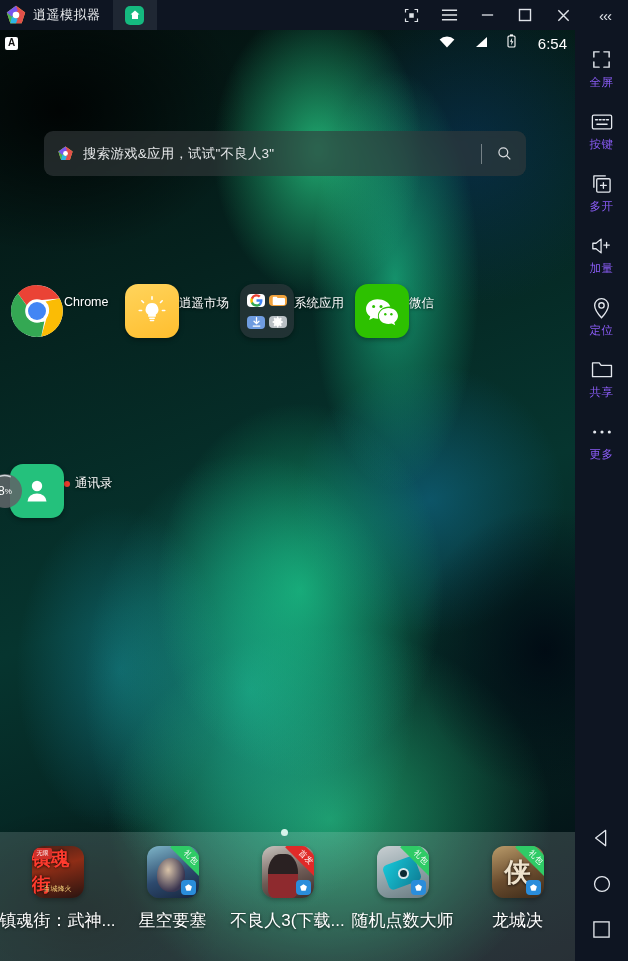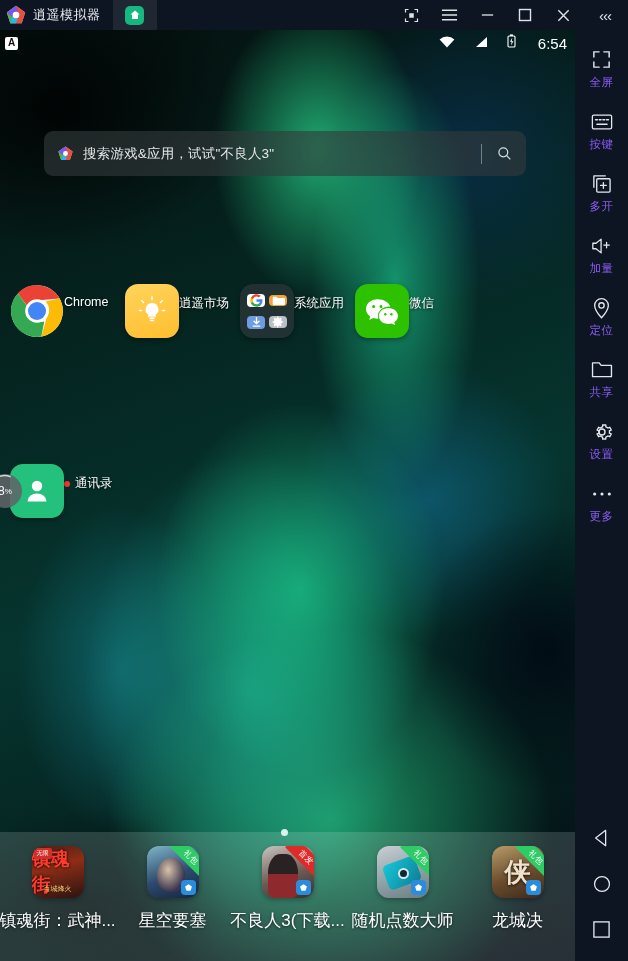--- a/index.html
+++ b/index.html
@@ -530,32 +530,20 @@
 
     <div class="sb-item">
       <div class="sb-ico">
         <svg width="22" height="19" viewBox="0 0 23 19" fill="none" stroke="#e4e8ee" stroke-width="1.4" stroke-linejoin="round">
           <path d="M1.6 17 V2.6 h7 l2 2.6 h10.8 V17 Z"></path>
         </svg>
       </div>
       <div class="sbl">共享</div>
     </div>
 
-    <div class="sb-item">
-      <div class="sb-ico">
-        <svg width="22" height="22" viewBox="0 0 24 24" fill="none" stroke="#e4e8ee" stroke-width="1.5">
-          <circle cx="12" cy="12" r="3.3"></circle>
-          <path d="M12 1.8 l1.5 2.6 a8 8 0 0 1 2 .8 l2.9-.7 1.8 1.8-.7 2.9 a8 8 0 0 1 .8 2 l2.6 1.5v2.6 l-2.6 1.5 a8 8 0 0 1-.8 2 l.7 2.9-1.8 1.8-2.9-.7 a8 8 0 0 1-2 .8 L12 22.2" stroke-width="0"></path>
-          <path d="M19.6 14.6 a7.7 7.7 0 0 0 0-5.2 l1.9-1.5-1.8-3.1-2.3.8 a7.7 7.7 0 0 0-4.5-2.6L12.5 0h-3.6l-.4 2.4a7.7 7.7 0 0 0-2.3 1" stroke-width="0"></path>
-          <path d="M12 3.4 l1 .1 .4-2 h-2.8 l.4 2z" stroke-width="0"></path>
-          <path d="M20.1 13.2 a8.3 8.3 0 0 0 0-2.4 l2-1.1 -1.6-2.8 -2.1 .8 a8.3 8.3 0 0 0-2.1-1.2 l-.3-2.2 h-3.2 l-.3 2.2 a8.3 8.3 0 0 0-2.1 1.2 l-2.1-.8 -1.6 2.8 2 1.1 a8.3 8.3 0 0 0 0 2.4 l-2 1.1 1.6 2.8 2.1-.8 a8.3 8.3 0 0 0 2.1 1.2 l.3 2.2 h3.2 l.3-2.2 a8.3 8.3 0 0 0 2.1-1.2 l2.1 .8 1.6-2.8z"></path>
-        </svg>
-      </div>
-      <div class="sbl">设置</div>
-    </div>
 
     <div class="sb-item">
       <div class="sb-ico">
         <svg width="22" height="8" viewBox="0 0 24 8" fill="#e4e8ee">
           <circle cx="4" cy="4" r="1.7"></circle>
             <circle cx="12" cy="4" r="1.7"></circle>
             <circle cx="20" cy="4" r="1.7"></circle>
         </svg>
       </div>
       <div class="sbl">更多</div>

